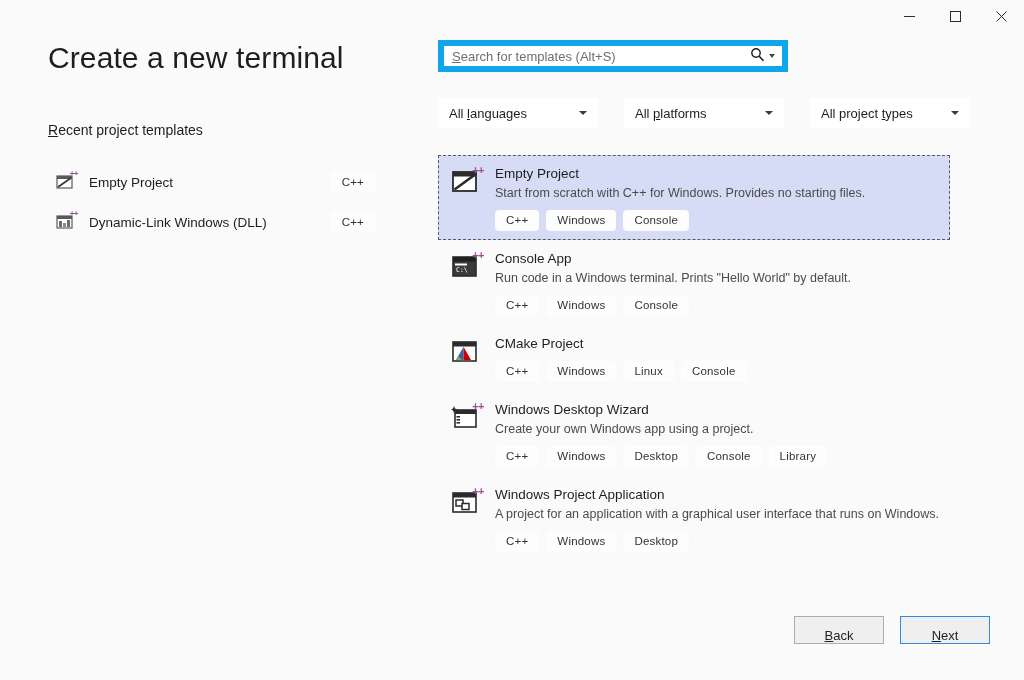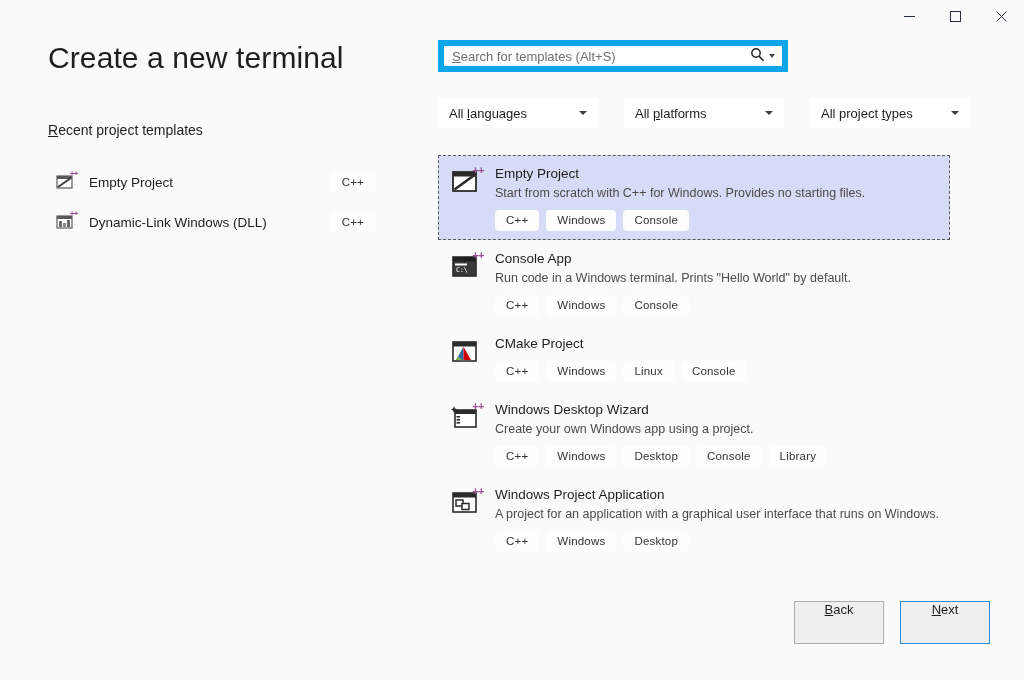--- a/index.html
+++ b/index.html
@@ -231,28 +231,28 @@
   .footer {
     position: absolute;
     right: 34px;
     bottom: 36px;
     display: flex;
     gap: 16px;
   }
   .btn {
     box-sizing: border-box;
     width: 90px;
-    height: 43px;
+    height: 28px;
     font-size: 13px;
     font-family: "Liberation Sans", sans-serif;
     color: #1e1e1e;
     background: #efefef;
     border: 1px solid #adadad;
     display: flex;
-    align-items: flex-start;
+    align-items: flex-end;
     justify-content: center;
     cursor: default;
   }
   .btn.primary { border: 1px solid #2e8ce0; }
 
   .u { text-decoration: underline; }
 
   
   .glyph { position: absolute; inset: 0; }
   .plusplus {

